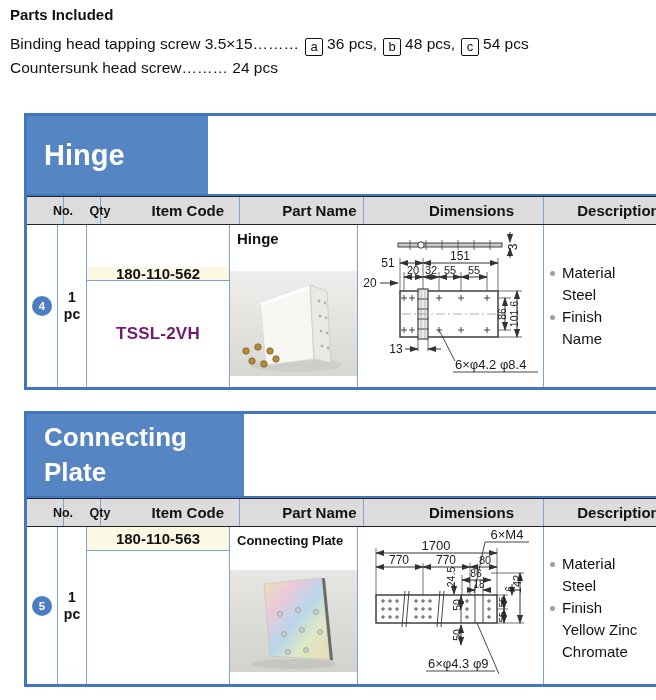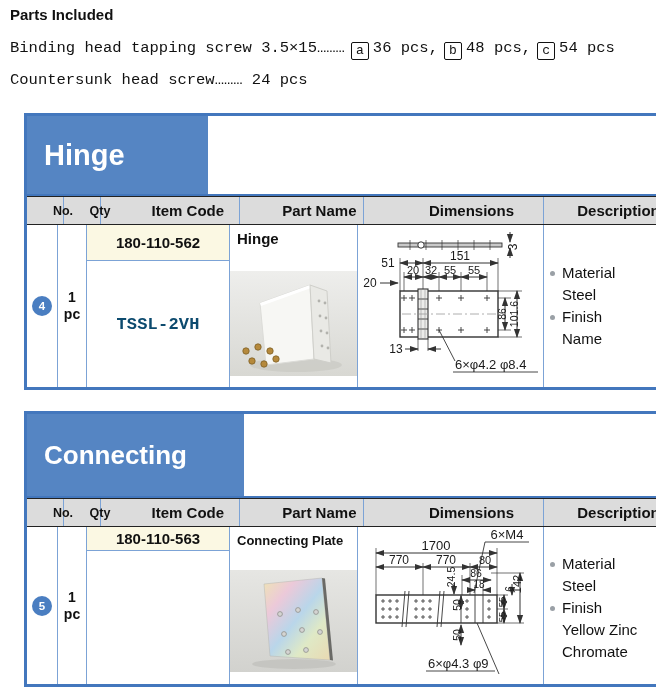--- a/index.html
+++ b/index.html
@@ -3,21 +3,21 @@
 <meta charset="utf-8">
 <style>
   html,body { margin:0; padding:0; background:#fff; }
   .page {
     position:relative; width:656px; height:700px; background:#ffffff;
     font-family:"Liberation Sans", sans-serif; color:#111; overflow:hidden;
   }
   
   .intro { position:absolute; left:10px; top:6px; width:640px; }
   .intro-title { font-size:15px; font-weight:bold; margin:0 0 9px 0; }
-  .intro-line { font-size:15.5px; line-height:32px; white-space:nowrap;font-family:Liberation Mono, monospace; }
+  .intro-line { font-size:15.5px; line-height:24px; white-space:nowrap; }
   .tagbox {
     display:inline-flex; align-items:center; justify-content:center;
     width:16px; height:16px; border:1.8px solid #111; border-radius:2px;
     font-size:13px; margin:0 4px 0 6px; vertical-align:-2px; background:#fff;
   }
   
   .section {
     position:absolute; left:24px; width:636px; box-sizing:border-box;
     border:3px solid #4377BD; background:#fff;
   }
@@ -56,23 +56,23 @@
     width:20px; height:20px; border-radius:50%; background:#4A7EC1; color:#fff;
     font-size:11.5px; font-weight:bold; display:flex; align-items:center; justify-content:center;
   }
   .cell.qty { display:flex; flex-direction:column; align-items:center; justify-content:center;
     font-weight:bold; font-size:14px; line-height:17px; }
   .cell.code { display:flex; flex-direction:column; }
   .code-top {
     background:#FBF8E3; border-bottom:1.5px solid #7CA3D6; box-sizing:border-box;
     display:flex; align-items:center; justify-content:center; font-weight:bold; font-size:15px;
   }
-  .s1 .code-top { height:36px; } .s2 .code-top { height:24px; }
+  .s1 .code-top { height:14px;margin-top:42px; } .s2 .code-top { height:24px; }
   .code-model { flex:1; display:flex; align-items:center; justify-content:center;
-    color:#0c4a6e; font-weight:bold; font-size:17px; letter-spacing:.2px;font-family:Liberation Mono, monospace; }
+    color:#701a75; font-weight:bold; font-size:17px; letter-spacing:.2px; }
   .pname-label { font-weight:bold; font-size:15px; padding:6px 6px 0 7px; line-height:16px; }
   .s2 .pname-label { font-size:13px; }
   .photo { position:absolute; left:0; }
   .s1 .photo { top:46px; }
   .s2 .photo { top:43px; }
   .dims-svg { position:absolute; left:0; top:0; }
   .dims-svg text { font-family:"Liberation Sans", sans-serif; fill:#1a1a1a; }
   .desc-list { margin:0; padding:0 4px 0 0; list-style:none; }
   .s1 .desc-list { margin-top:37px; } .s2 .desc-list { margin-top:26px; }
   .desc-item { position:relative; padding-left:18px; font-size:15px; line-height:22px; }
@@ -225,20 +225,21 @@
           <li class="desc-item">Name</li>
         </ul>
       </div>
     </div>
   </div>
 
   <div class="section s2">
     <div class="banner">
       <div class="banner-blue">
         <span>Connecting</span>
+        <span>Plate</span>
       </div>
     </div>
     <div class="thead">
       <div class="hcell small w-no">No.</div>
       <div class="hcell small w-qty">Qty</div>
       <div class="hcell w-code">Item Code</div>
       <div class="hcell w-pname">Part Name</div>
       <div class="hcell w-dims">Dimensions</div>
       <div class="hcell w-desc">Description</div>
     </div>

